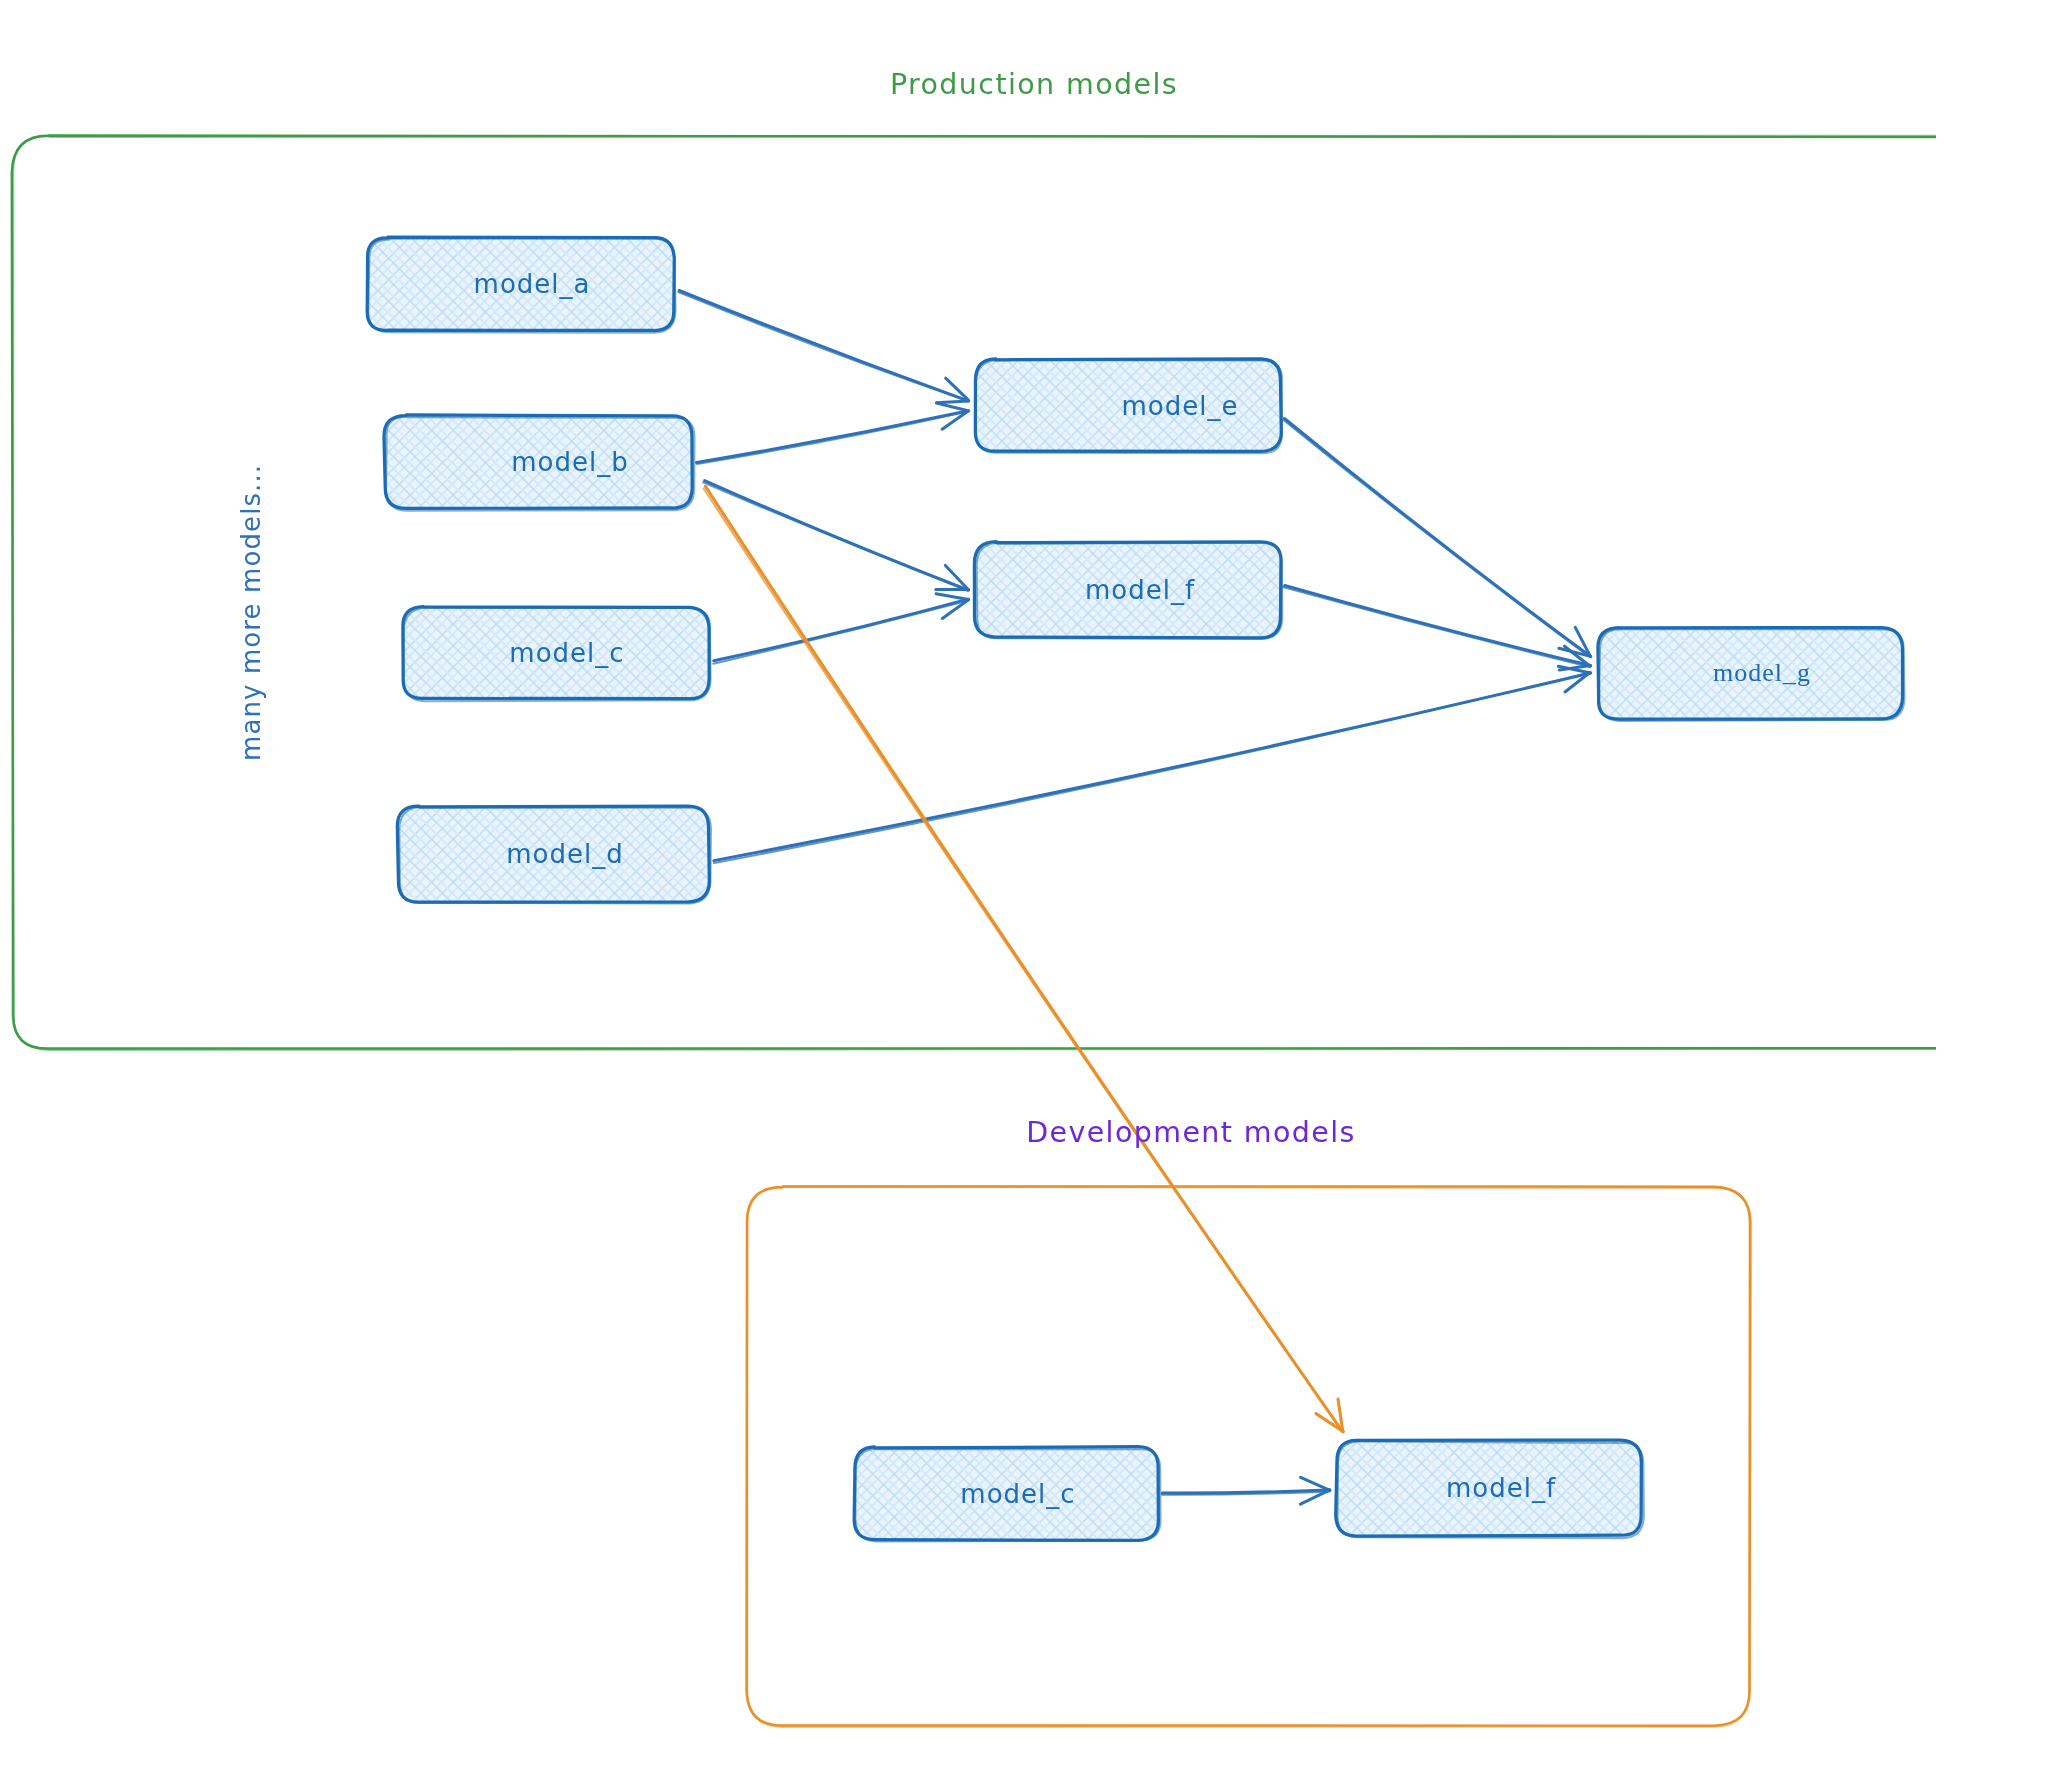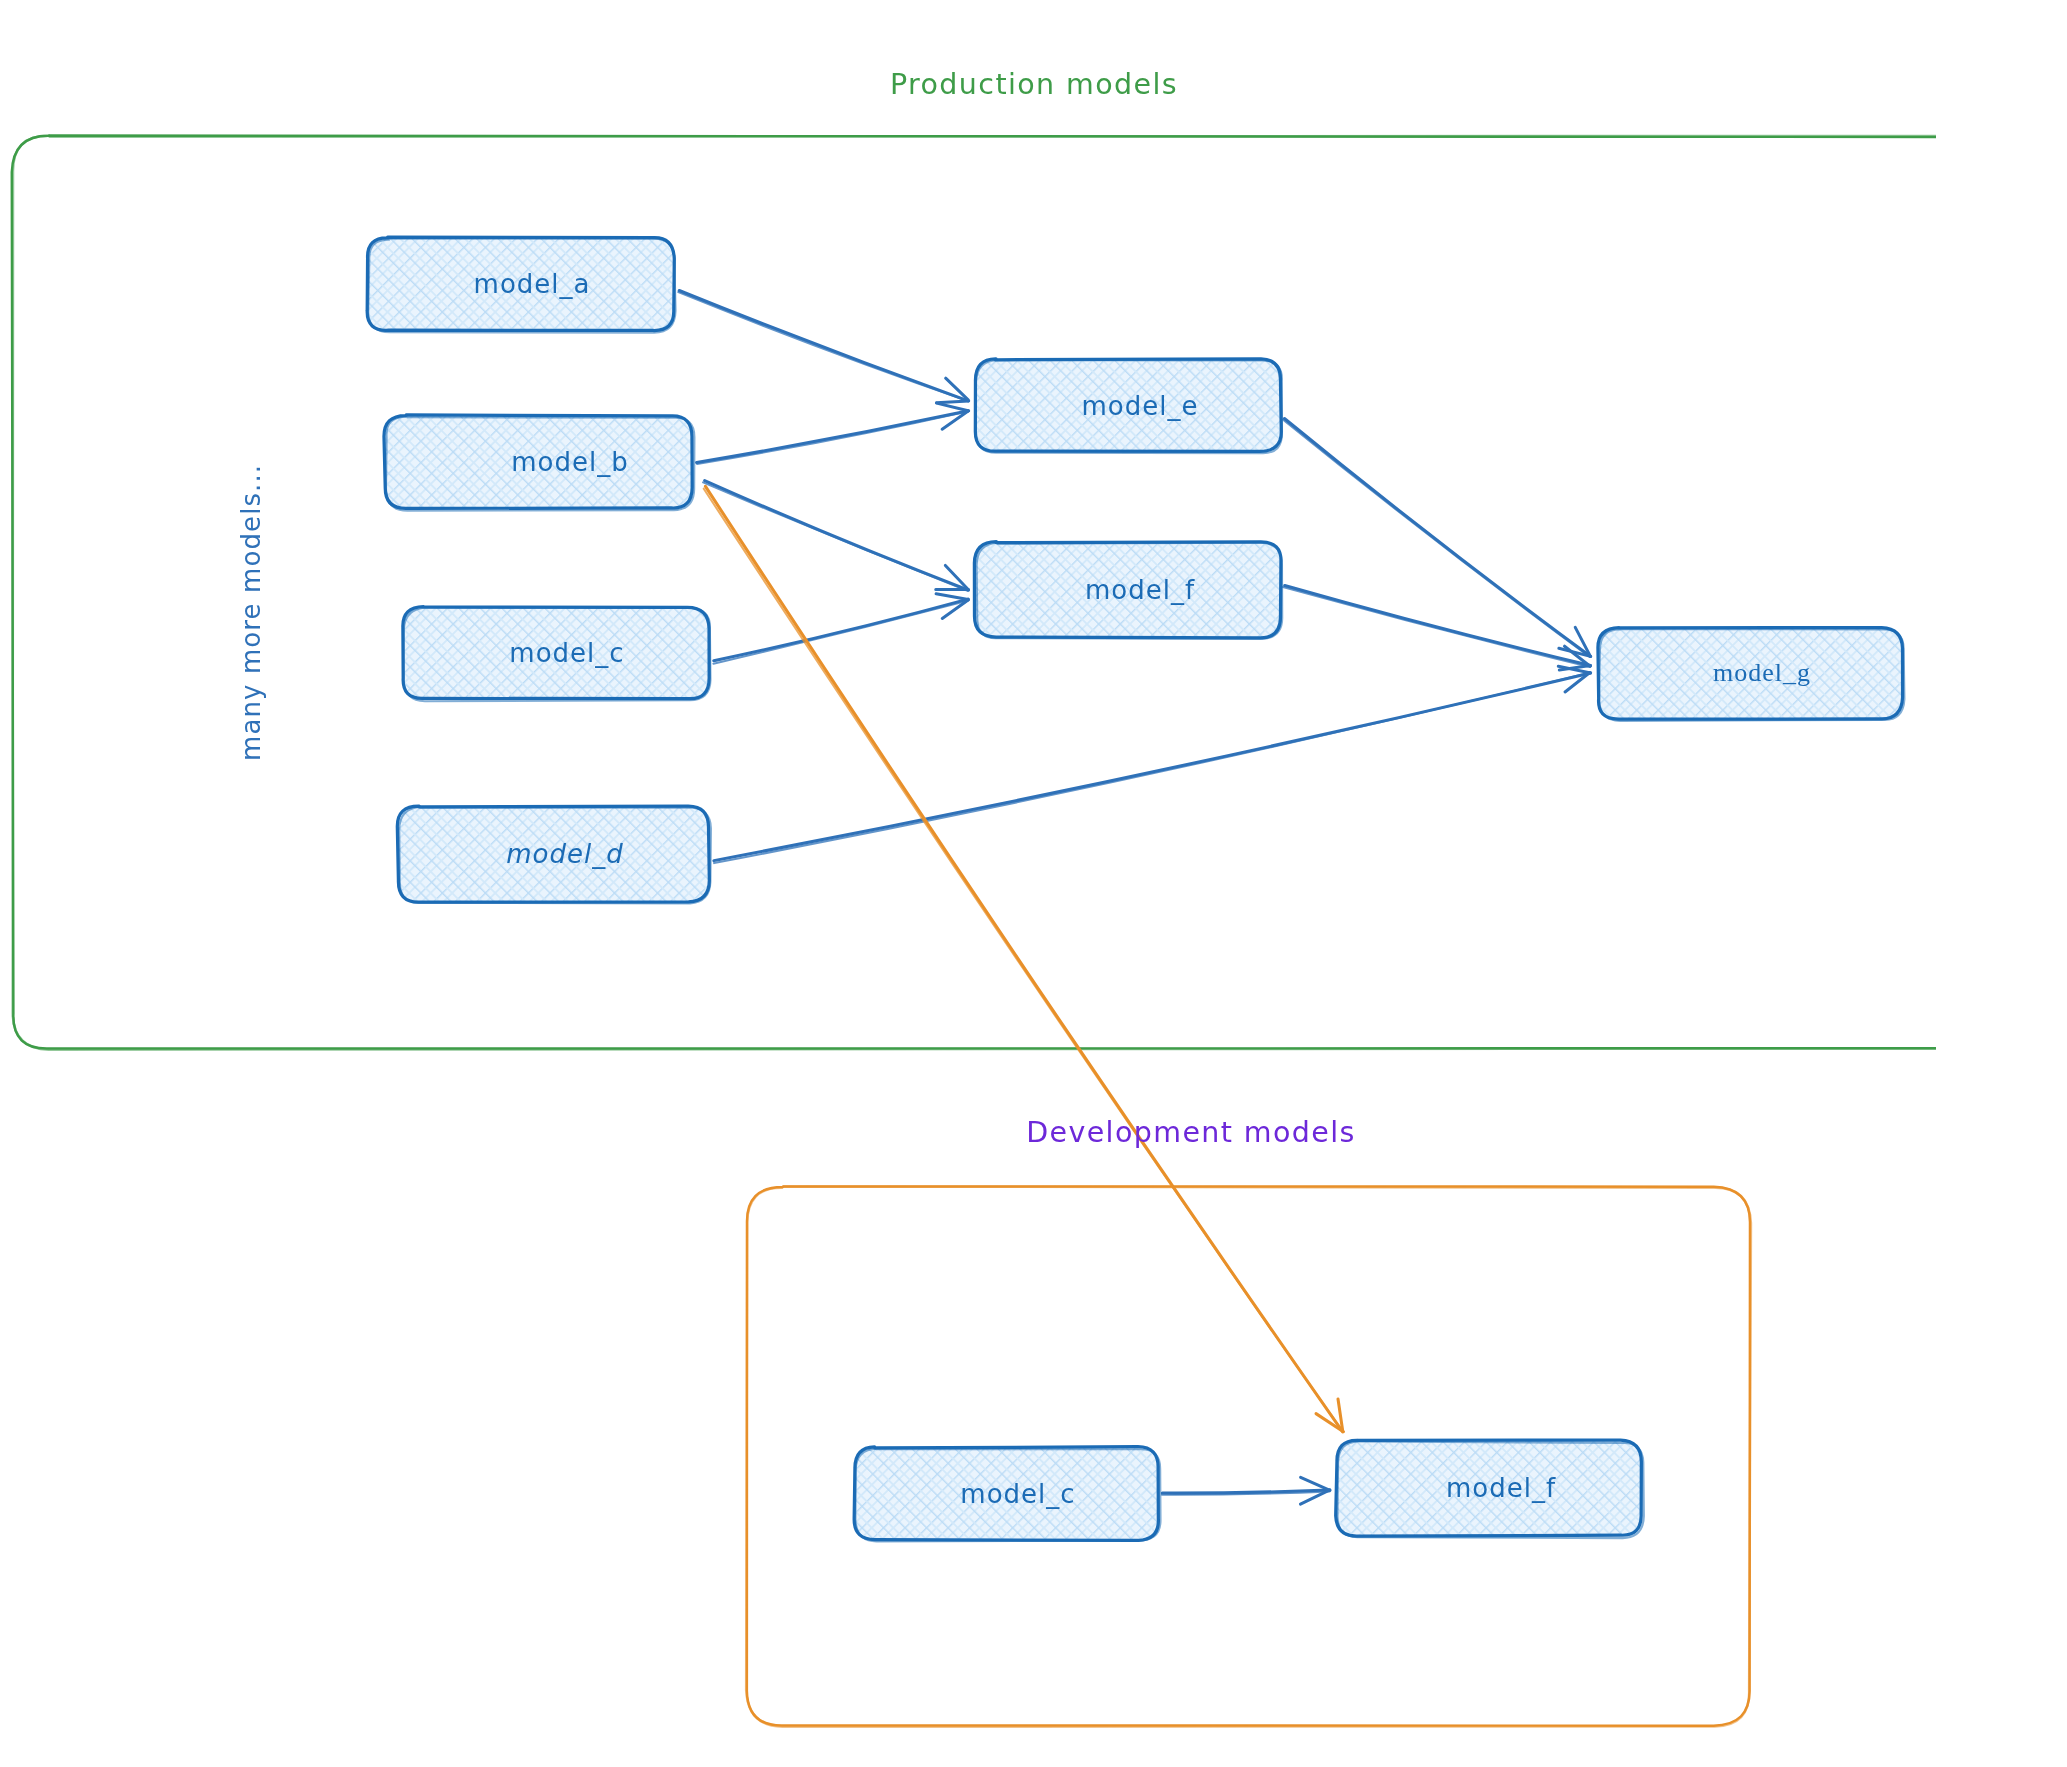--- a/index.html
+++ b/index.html
@@ -164,23 +164,23 @@
 
   <div class="side-note" style="left:236px; top:761px;">many more models...</div>
 
   <div id="labels-layer">
       <div class="node-label" style="left: 520px; top: 284px;">model_a</div>
       <div style="position: absolute; left: 367px; top: 238px; width: 306px; height: 93px; border-radius: 21px;"></div>
       <div class="node-label" style="left: 558px; top: 462px;">model_b</div>
       <div style="position: absolute; left: 384px; top: 416px; width: 308px; height: 93px; border-radius: 21px;"></div>
       <div class="node-label" style="left: 555px; top: 653px;">model_c</div>
       <div style="position: absolute; left: 402px; top: 607px; width: 306px; height: 92px; border-radius: 21px;"></div>
-      <div class="node-label" style="left: 553px; top: 854px; font-style: italic;">model_d</div>
+      <div class="node-label" style="left: 553px; top: 854px;">model_d</div>
       <div style="position: absolute; left: 398px; top: 807px; width: 311px; height: 95px; border-radius: 21px;"></div>
-      <div class="node-label" style="left: 1128px; top: 406px;">model_e</div>
+      <div class="node-label" style="left: 1168px; top: 406px;">model_e</div>
       <div style="position: absolute; left: 975px; top: 360px; width: 306px; height: 92px; border-radius: 21px;"></div>
       <div class="node-label" style="left: 1128px; top: 590px;">model_f</div>
       <div style="position: absolute; left: 975px; top: 542px; width: 306px; height: 95px; border-radius: 21px;"></div>
       <div class="node-label" style="left: 1750px; top: 673px; font-family: Liberation Serif, serif;">model_g</div>
       <div style="position: absolute; left: 1598px; top: 628px; width: 304px; height: 91px; border-radius: 21px;"></div>
       <div class="node-label" style="left: 1006px; top: 1494px;">model_c</div>
       <div style="position: absolute; left: 854px; top: 1448px; width: 304px; height: 92px; border-radius: 21px;"></div>
       <div class="node-label" style="left: 1489px; top: 1488px;">model_f</div>
       <div style="position: absolute; left: 1336px; top: 1441px; width: 305px; height: 95px; border-radius: 21px;"></div>
     </div>

